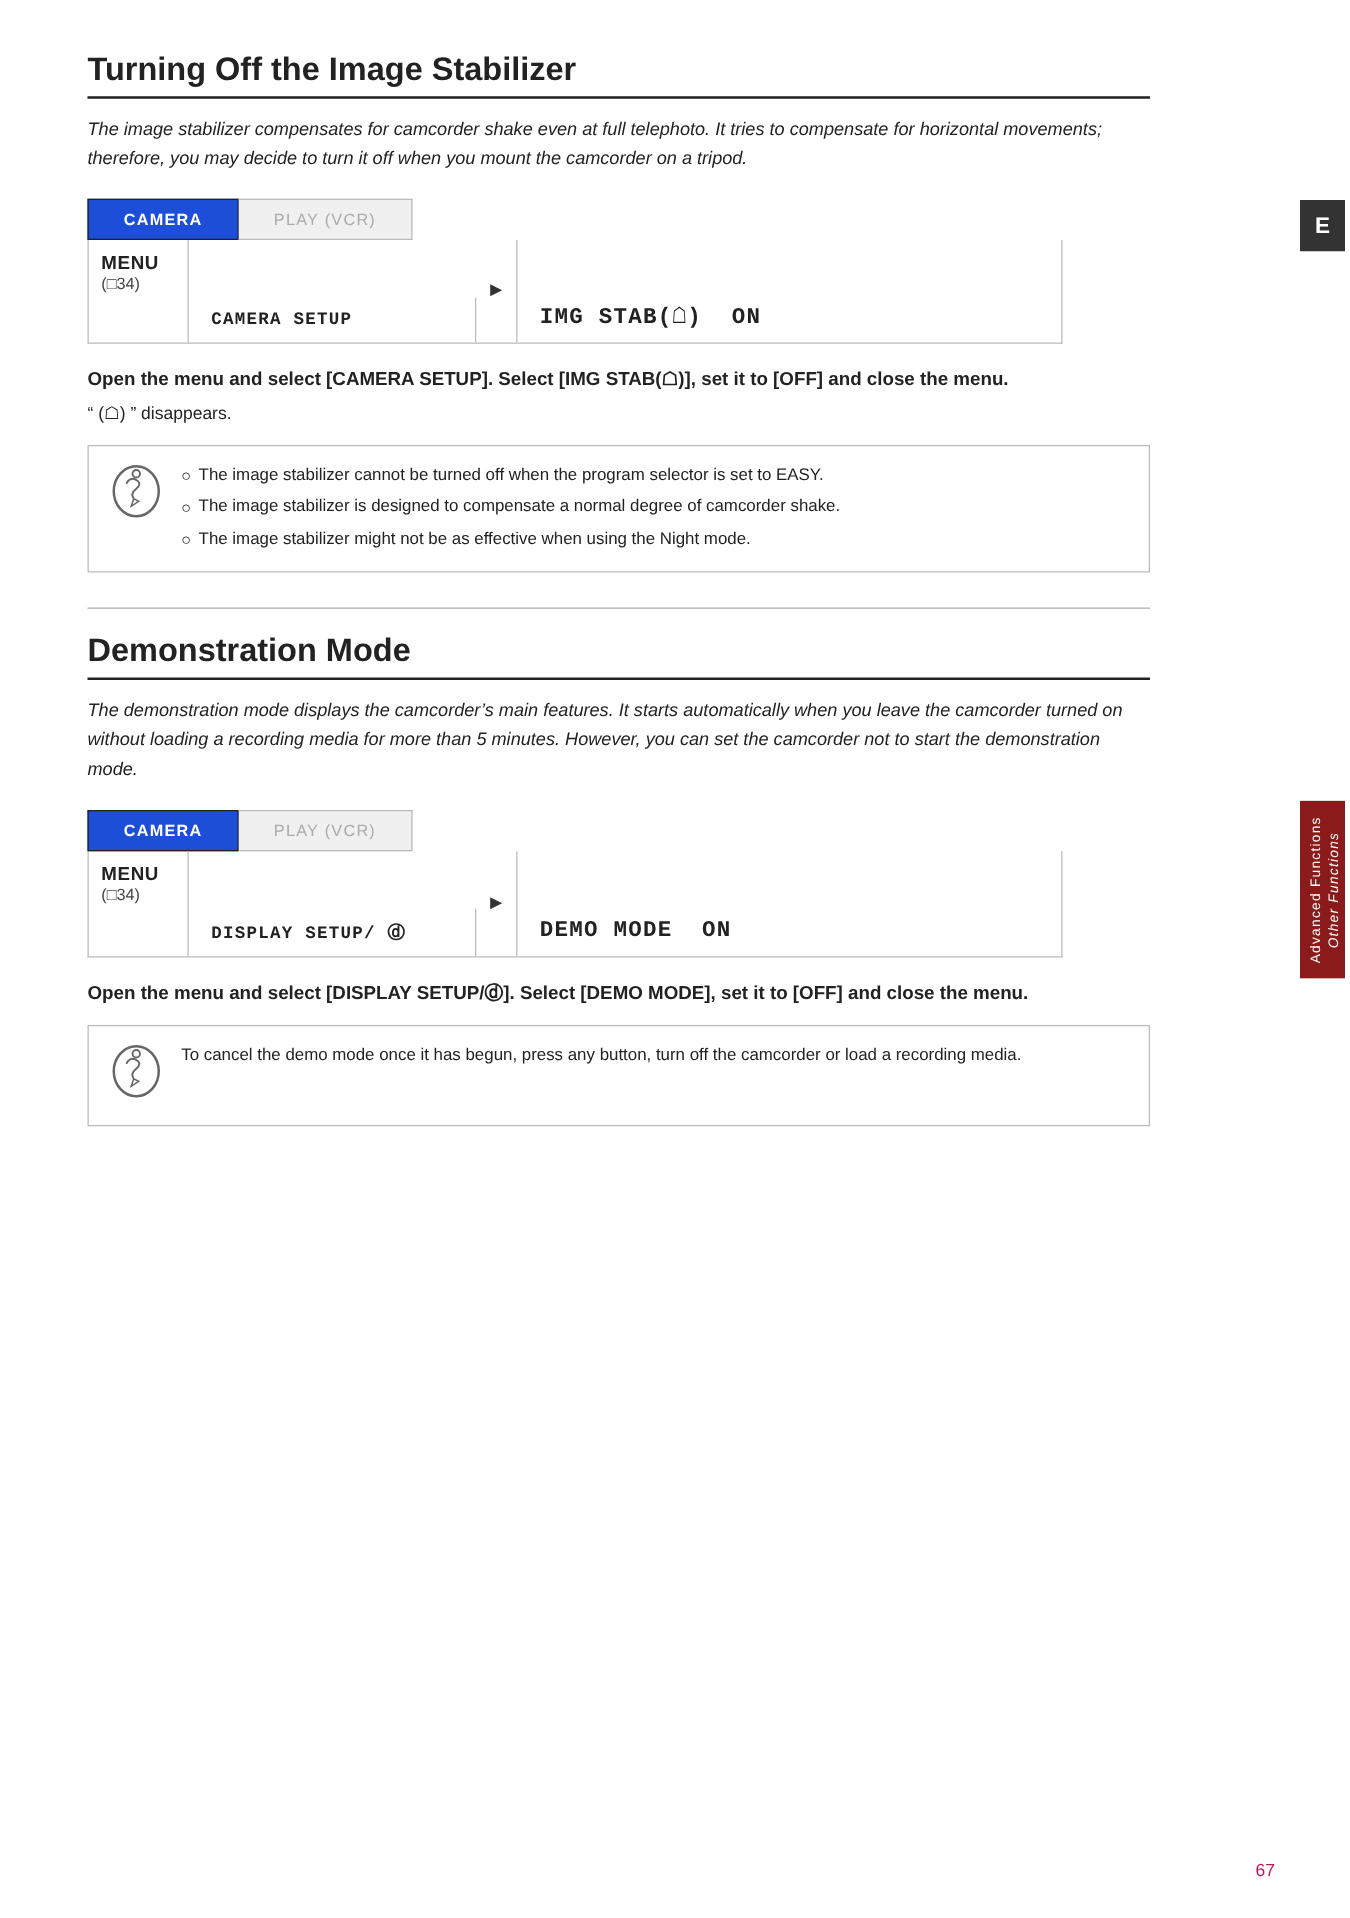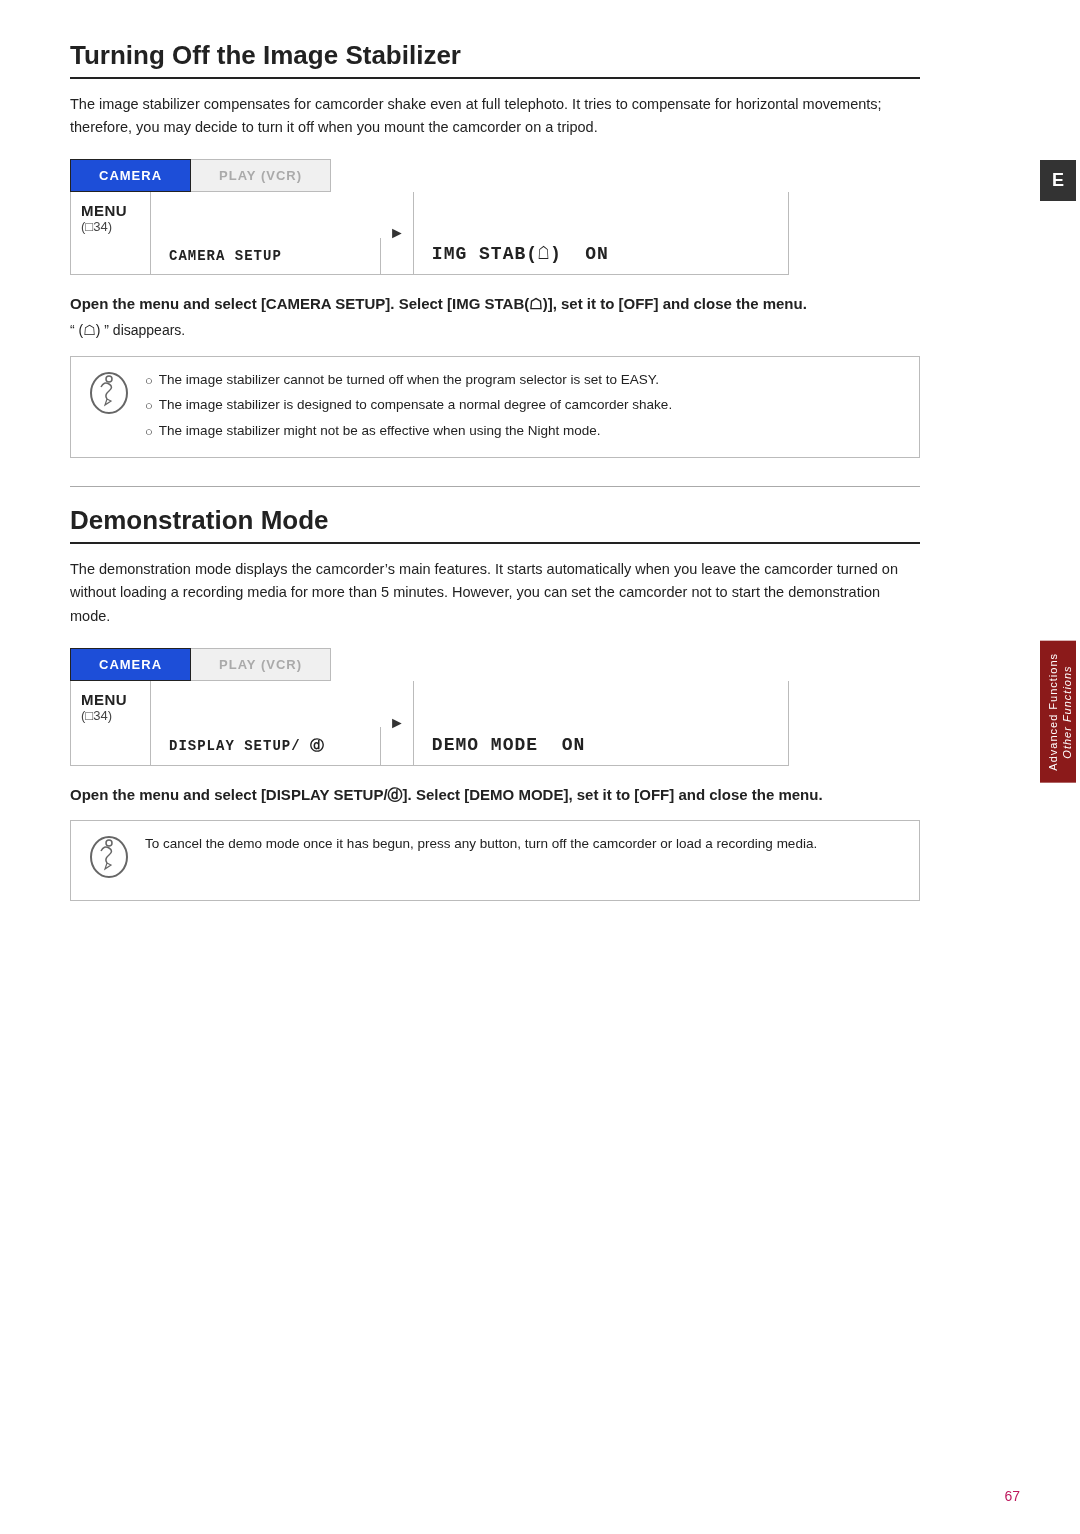--- a/index.html
+++ b/index.html
@@ -20,20 +20,21 @@
       font-size: 26px;
       font-weight: bold;
       border-bottom: 2px solid #222;
       padding-bottom: 6px;
       margin-bottom: 14px;
     }
     .section-desc {
       font-size: 14.5px;
       line-height: 1.6;
       margin-bottom: 20px;
+      font-style: italic;
     }
     
     .tab-bar {
       display: flex;
       align-items: stretch;
       margin-bottom: 0;
       width: 430px;
     }
     .tab-camera {
       background: #1d4ed8;
@@ -41,35 +42,35 @@
       font-size: 13px;
       font-weight: bold;
       letter-spacing: 1px;
       padding: 8px 28px;
       border: 1px solid #222;
     }
     .tab-play {
       background: #f0f0f0;
       color: #aaa;
       font-size: 13px;
-      font-weight: bold;
+      font-weight: normal;
       letter-spacing: 1px;
       padding: 8px 28px;
       border: 1px solid #bbb;
       border-left: none;
     }
     
     .menu-row {
       display: flex;
       align-items: stretch;
       margin-top: 0;
       margin-bottom: 18px;
       border: 1px solid #bbb;
       border-top: none;
-      width: 719px;
+      width: 780px;
     }
     .menu-label-cell {
       padding: 10px 14px 10px 10px;
       border-right: 1px solid #bbb;
       min-width: 80px;
       font-size: 14px;
     }
     .menu-label-bold {
       font-weight: 900;
       font-size: 15px;

